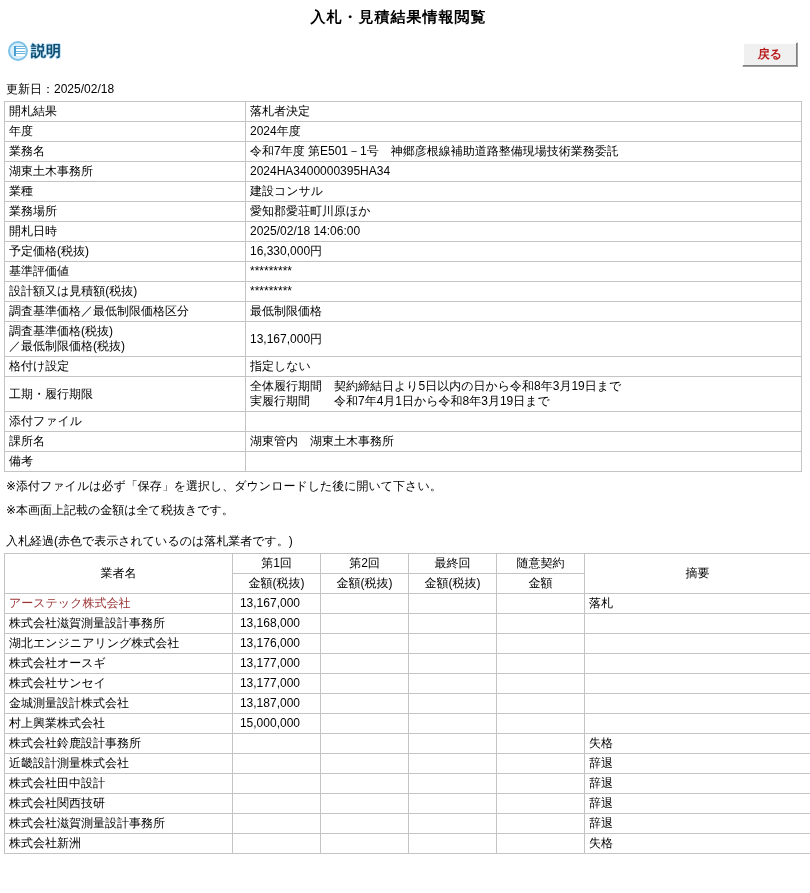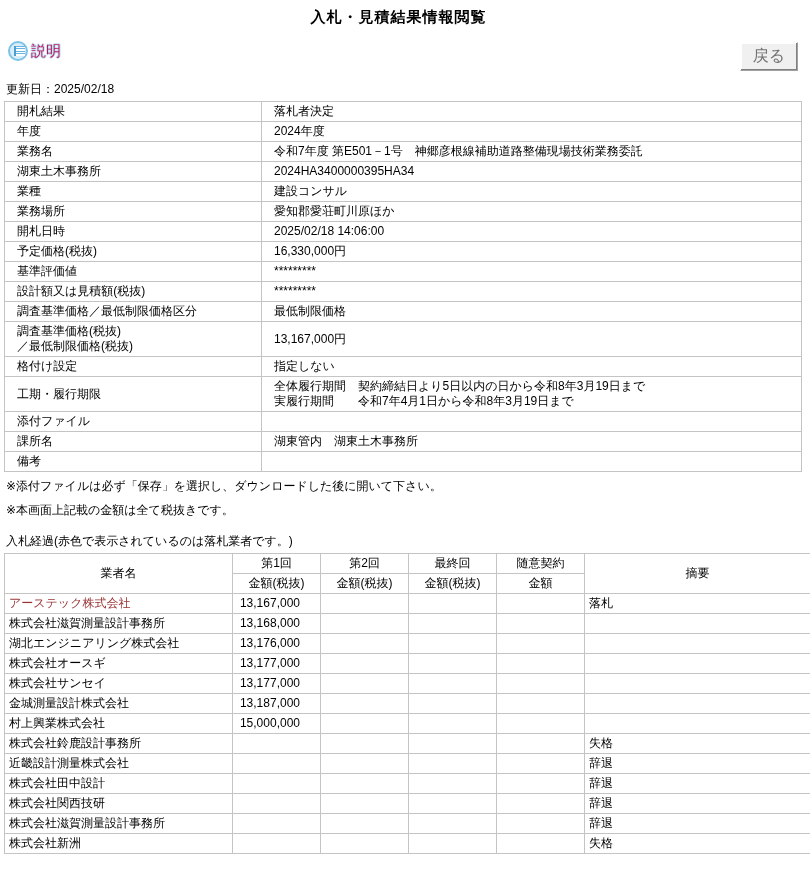--- a/index.html
+++ b/index.html
@@ -67,43 +67,44 @@
     background:
       repeating-linear-gradient(
         to bottom,
         #6ab4e0 0px, #6ab4e0 1px,
         #ffffff 1px, #ffffff 2.4px
       );
     border-left: 2px solid #4a9ed0;
   }
   .explain-text {
     font-size: 15px;
-    font-weight: normal;
-    color: #be185d;
+    font-weight: bold;
+    color: #0c4a6e;
     text-shadow:
       1px 0 0 #bfe3f7, -1px 0 0 #bfe3f7,
       0 1px 0 #bfe3f7, 0 -1px 0 #bfe3f7;
     letter-spacing: 0px;
   }
   .back-button {
     position: absolute;
     right: 4px;
     top: 1px;
     min-width: 56px;
     padding: 3px 12px;
     font-family: "Liberation Sans", sans-serif;
-    font-size: 16px;
-    color: #737373;
+    font-size: 12px;
+    color: #b91c1c;
     background: #f0f0f0;
     border: 1px solid #a0a0a0;
     border-top-color: #ffffff;
     border-left-color: #ffffff;
     box-shadow: inset -1px -1px 0 #808080, inset 1px 1px 0 #ffffff;
     cursor: pointer;
     text-align: center;
+    font-weight: bold;
   }
 
   .update-date {
     margin: 10px 0 3px 6px;
     font-size: 12px;
   }
 
   
   table {
     border-collapse: collapse;
@@ -111,21 +112,21 @@
   }
 
   
   .info-table {
     width: 798px;
     margin-left: 4px;
     table-layout: fixed;
   }
   .info-table td {
     border: 1px solid #c4c4c4;
-    padding: 1px 12px;
+    padding: 1px 4px;
     vertical-align: middle;
     line-height: 15px;
     height: 17px;
   }
   .info-table td.label {
     width: 232px;
     background: #ffffff;
   }
   .info-table td.value {
     background: #ffffff;

